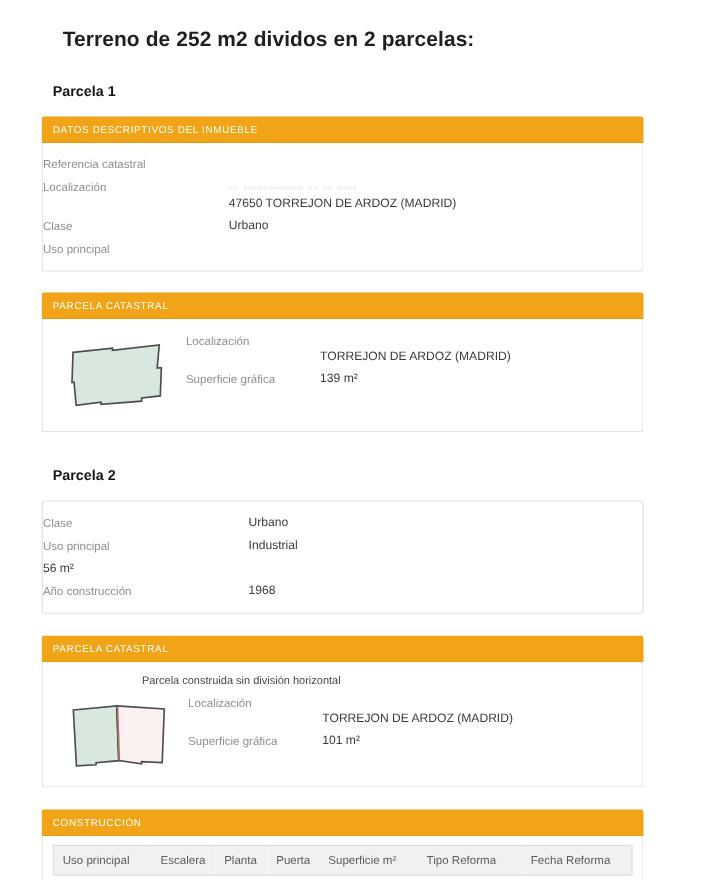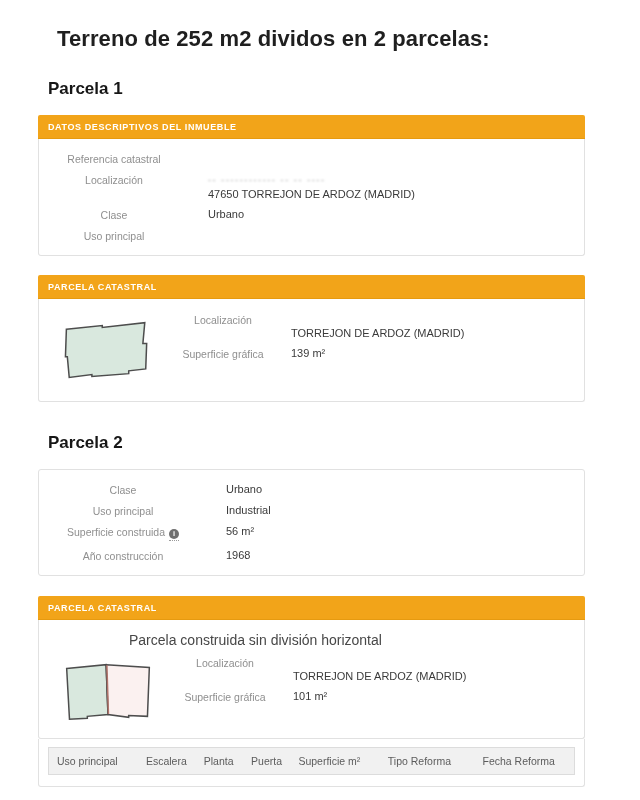--- a/index.html
+++ b/index.html
@@ -1,51 +1,51 @@
 <!DOCTYPE html>
 <html><head>
 <meta charset="utf-8">
 <style>
   * { margin:0; padding:0; box-sizing:border-box; }
   html,body { width:640px; height:800px; background:#ffffff; overflow:hidden;
               font-family:"Liberation Sans", sans-serif; }
   .page { position:relative; width:640px; height:800px; background:#fff; padding:0 17px 0 38px; }
   .content { width:547px; }
 
-  .doc-title { margin:26px 0 0 19px; font-size:22px; font-weight:600; color:#1f1f1f; letter-spacing:0.1px; }
-  .parcel-heading { margin:27px 0 0 10px; font-size:17px; font-weight:600; color:#161616; }
+  .doc-title { margin:26px 0 0 19px; font-size:19px; font-weight:600; color:#1f1f1f; letter-spacing:0.1px; }
+  .parcel-heading { margin:27px 0 0 10px; font-size:13px; font-weight:600; color:#161616; }
   .parcel-heading.second { margin-top:31px; }
 
-  .banner { background:#F2A419; color:#ffffff; font-size:9px; font-weight:bold;
+  .banner { background:#F2A419; color:#ffffff; font-size:9px; font-weight:normal;
             letter-spacing:0.6px; padding:7px 0 6px 10px; border-radius:2px 2px 0 0;
             border-bottom:1px solid #e69a10; }
   .banner.mt1 { margin-top:16px; }
   .banner.mt2 { margin-top:19px; }
   .banner.mt3 { margin-top:20px; }
 
   .panel { background:#fff; border:1px solid #e1e1e1; border-top:none; border-radius:0 0 3px 3px; }
   .panel.standalone { border-top:1px solid #e1e1e1; border-radius:3px; margin-top:16px; }
 
   .fields { padding:13px 20px 13px 0; }
   .frow { display:grid; grid-template-columns:150px 1fr; column-gap:19px; margin-bottom:8px; }
   .frow:last-child { margin-bottom:0; }
-  .flabel { text-align:center; color:#8f8f8f; font-size:10.5px; padding-top:1px; white-space:nowrap; }
+  .flabel { text-align:left; color:#8f8f8f; font-size:10.5px; padding-top:1px; white-space:nowrap; }
   .fvalue { color:#3a3a3a; font-size:11px; }
   .fvalue .line2 { display:block; margin-top:3px; }
   .redacted { display:inline-block; filter:blur(1.2px); color:#8a8a8a; font-size:9px;
               letter-spacing:1.6px; transform:scaleY(0.8); }
 
   .wide .frow { grid-template-columns:168px 1fr; }
 
   .cat-body { display:flex; padding:12px 14px 16px 20px; }
   .sketch { flex:0 0 auto; margin-top:6px; }
   .cat-fields { margin-left:14px; padding-top:2px; flex:1; }
   .cat-fields .frow { grid-template-columns:108px 1fr; column-gap:14px; }
   .stacked { padding-top:14px; }
-  .cat-note { padding:12px 0 0 90px; font-size:14px; color:#474747; }
+  .cat-note { padding:12px 0 0 90px; font-size:10px; color:#474747; }
   .cat-body.noted { padding-top:6px; }
 
   .info-wrap { display:inline-block; margin-left:4px; border-bottom:1px dotted #9a9a9a; padding-bottom:1px; cursor:pointer; }
   .info-i { display:inline-flex; width:10px; height:10px; border-radius:50%; background:#6f6f6f;
             color:#fff; font-size:7.5px; font-weight:bold; align-items:center; justify-content:center;
             font-style:normal; line-height:1; }
 
   .table-wrap { padding:8px 9px 11px 9px; }
   table { width:100%; border-collapse:collapse; border:1px solid #dcdcdc; }
   th { background:#f1f1f1; color:#5c5c5c; font-weight:400; font-size:10.5px; text-align:left;
@@ -119,23 +119,20 @@
         <div class="fields">
           <div class="frow">
             <div class="flabel">Clase</div>
             <div class="fvalue">Urbano</div>
           </div>
           <div class="frow">
             <div class="flabel">Uso principal</div>
             <div class="fvalue">Industrial</div>
           </div>
           <div class="frow">
-            <div class="flabel">
-              <span>Superficie construida</span><span class="info-wrap"><i class="info-i">i</i></span>
-            </div>
             <div class="fvalue">56 m²</div>
           </div>
           <div class="frow">
             <div class="flabel">Año construcción</div>
             <div class="fvalue">1968</div>
           </div>
         </div>
       </div>
     </section>
 
@@ -157,20 +154,21 @@
             <div class="frow">
               <div class="flabel">Superficie gráfica</div>
               <div class="fvalue">101 m²</div>
             </div>
           </div>
         </div>
       </div>
     </section>
 
     <section>
+      <div class="banner mt3">CONSTRUCCIÓN</div>
       <div class="panel">
         <div class="table-wrap">
           <table>
             <thead>
               <tr>
                 <th class="c0">Uso principal</th>
                 <th class="c1">Escalera</th>
                 <th class="c2">Planta</th>
                 <th class="c3">Puerta</th>
                 <th class="c4">Superficie m²</th>

